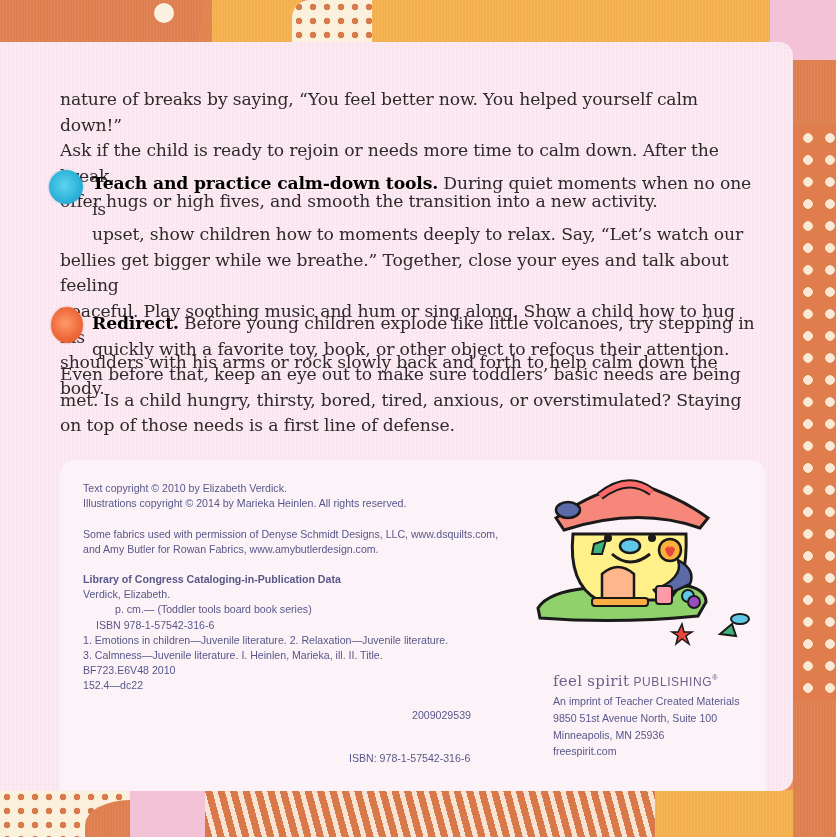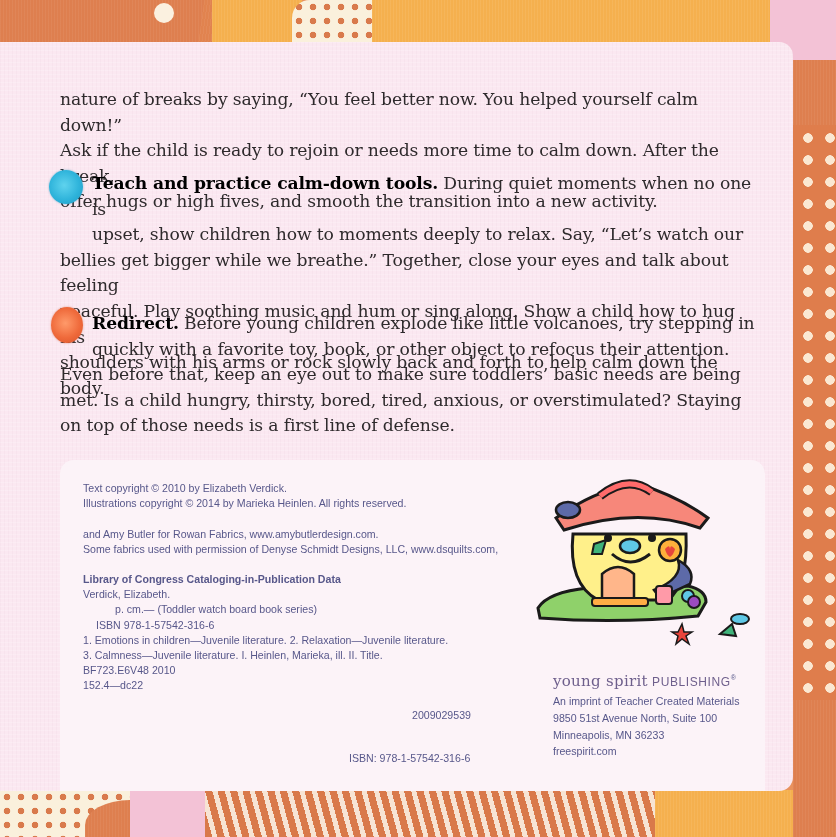--- a/index.html
+++ b/index.html
@@ -146,28 +146,28 @@
 </div>
 
 <div class="panel"></div>
 
 <div class="cp" style="left:83px;top:481px;">
   <span class="line">Text copyright © 2010 by Elizabeth Verdick.</span>
   <span class="line">Illustrations copyright © 2014 by Marieka Heinlen. All rights reserved.</span>
 </div>
 
 <div class="cp" style="left:83px;top:527px;">
+  <span class="line">Some fabrics used with permission of Denyse Schmidt Designs, LLC, www.dsquilts.com,</span>
   <span class="line">and Amy Butler for Rowan Fabrics, www.amybutlerdesign.com.</span>
-  <span class="line">Some fabrics used with permission of Denyse Schmidt Designs, LLC, www.dsquilts.com,</span>
 </div>
 
 <div class="cp" style="left:83px;top:572px;">
   <span class="line bold">Library of Congress Cataloging-in-Publication Data</span>
   <span class="line">Verdick, Elizabeth.</span>
-  <span class="line ind2">p. cm.— (Toddler watch board book series)</span>
+  <span class="line ind2">p. cm.— (Toddler tools board book series)</span>
   <span class="line ind1">ISBN 978-1-57542-316-6</span>
   <span class="line">1. Emotions in children—Juvenile literature. 2. Relaxation—Juvenile literature.</span>
   <span class="line">3. Calmness—Juvenile literature. I. Heinlen, Marieka, ill. II. Title.</span>
   <span class="line">BF723.E6V48 2010</span>
   <span class="line">152.4—dc22</span>
 </div>
 
 <div class="right-num" style="left:412px;top:709px;">2009029539</div>
 <div class="right-num" style="left:349px;top:752px;">ISBN: 978-1-57542-316-6</div>
 
@@ -202,18 +202,18 @@
   <rect x="128" y="112" width="16" height="18" rx="3" fill="#ff9aa8" stroke="#1a1a1a" stroke-width="2"></rect>
   <circle cx="160" cy="122" r="6" fill="#5fc8e6" stroke="#1a1a1a" stroke-width="2"></circle>
   <circle cx="166" cy="128" r="6" fill="#9b4bc0" stroke="#1a1a1a" stroke-width="2"></circle>
 
   <path d="M150 158 l4 -8 l2 8 l8 0 l-6 4 l3 8 l-7 -5 l-6 5 l2 -8 l-6 -4z" fill="#e8453c" stroke="#1a1a1a" stroke-width="1.5"></path>
   <path d="M192 160 L204 150 L208 162 Z" fill="#3fb37a" stroke="#1a1a1a" stroke-width="2"></path>
   <ellipse cx="212" cy="145" rx="9" ry="5" fill="#5fc8e6" stroke="#1a1a1a" stroke-width="2"></ellipse>
 </svg>
 
 <div class="publisher">
-  <span class="logo"><span class="fs">young spirit</span> <span class="pub">PUBLISHING</span><sup style="font-size:7px;">®</sup></span>
+  <span class="logo"><span class="fs">feel spirit</span> <span class="pub">PUBLISHING</span><sup style="font-size:7px;">®</sup></span>
   <span class="line">An imprint of Teacher Created Materials</span>
   <span class="line">9850 51st Avenue North, Suite 100</span>
-  <span class="line">Minneapolis, MN 36233</span>
+  <span class="line">Minneapolis, MN 25936</span>
   <span class="line">freespirit.com</span>
 </div>
 
 </body></html>

